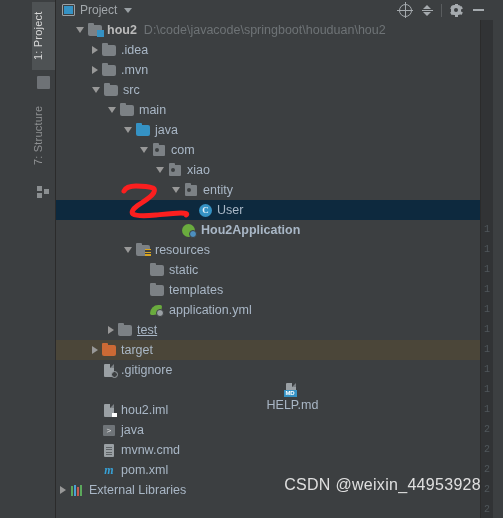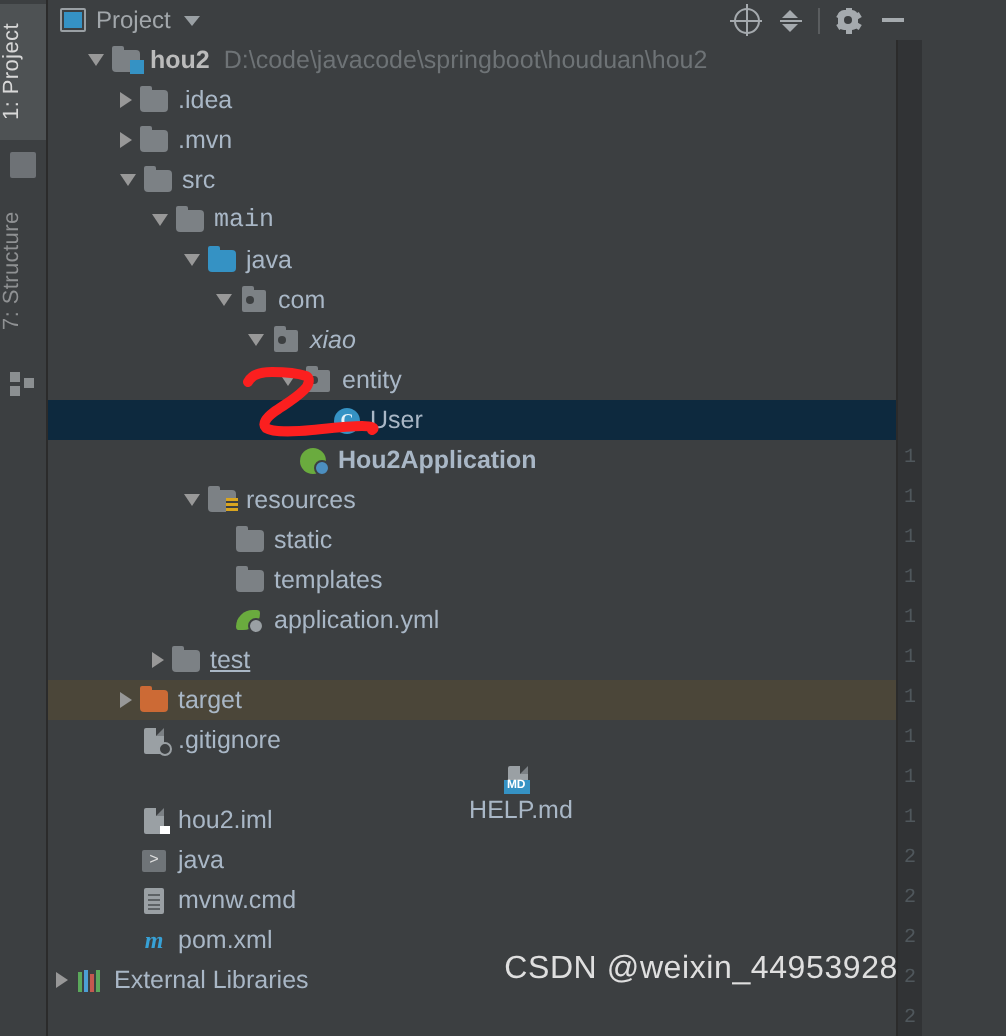--- a/index.html
+++ b/index.html
@@ -10,20 +10,21 @@
     width: 503px; height: 518px;
     overflow: hidden;
     font-family: "Liberation Sans", sans-serif;
     -webkit-font-smoothing: antialiased;
   }
   #app {
     position: relative;
     width: 461px; height: 518px;
     background: #3c3f41;
     display: flex;
+    padding-left: 32px;
   }
 
   
   .tabstrip {
     width: 23px; height: 518px;
     background: #3c3f41;
     border-right: 1px solid #2b2b2b;
     position: relative;
     flex: 0 0 23px;
   }
@@ -552,42 +553,42 @@
           </span>
           <span class="lbl">.mvn</span>
         </div>
         <div class="row" style="padding-left: 36px;">
           <span class="arrow open"></span>
           <span class="ico">
             <span class="f-gray"></span>
           </span>
           <span class="lbl">src</span>
         </div>
-        <div class="row" style="padding-left: 52px; font-family: Liberation Mono, monospace;">
+        <div class="row" style="padding-left: 52px;">
           <span class="arrow open"></span>
           <span class="ico">
             <span class="f-gray"></span>
           </span>
           <span class="lbl">main</span>
         </div>
         <div class="row" style="padding-left: 68px;">
           <span class="arrow open"></span>
           <span class="ico">
             <span class="f-blue"></span>
           </span>
           <span class="lbl">java</span>
         </div>
         <div class="row" style="padding-left: 84px;">
           <span class="arrow open"></span>
           <span class="ico">
             <span class="pkg"></span>
           </span>
           <span class="lbl">com</span>
         </div>
-        <div class="row" style="padding-left: 100px; font-style: italic;">
+        <div class="row" style="padding-left: 100px;">
           <span class="arrow open"></span>
           <span class="ico">
             <span class="pkg"></span>
           </span>
           <span class="lbl">xiao</span>
         </div>
         <div class="row" style="padding-left: 116px;">
           <span class="arrow open"></span>
           <span class="ico">
             <span class="pkg"></span>

